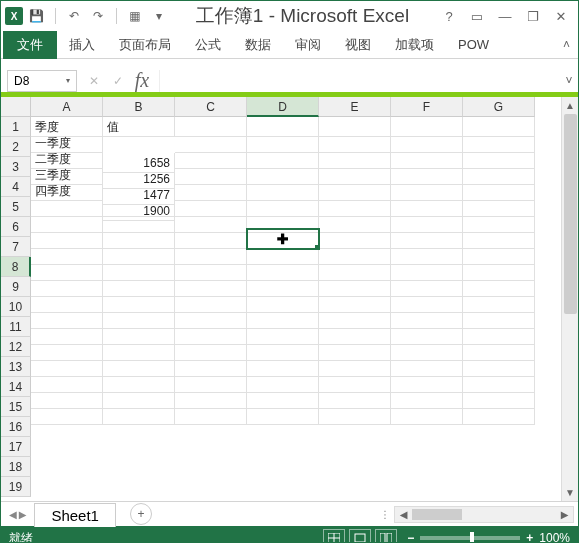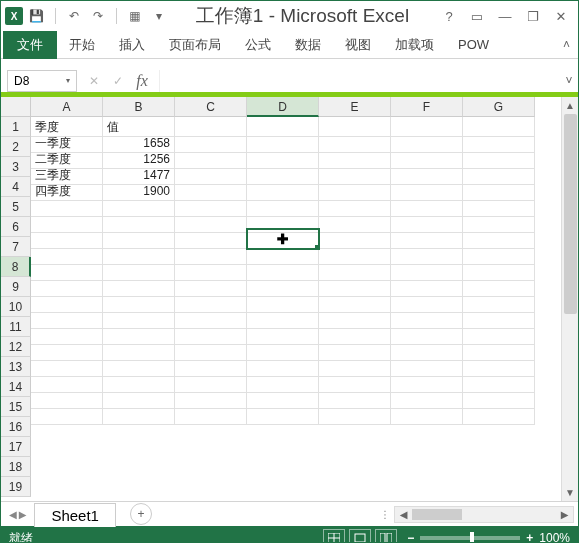--- a/index.html
+++ b/index.html
@@ -20,37 +20,37 @@
 .ribbon-tabs .tab { padding: 0 12px; height: 28px; display: flex; align-items: center; color: #444; cursor: pointer; font-size: 13px; }
 .ribbon-tabs .tab.file { background: #217346; color: #fff; padding: 0 14px; }
 .ribbon-tabs .collapse { margin-left: auto; padding: 0 8px; color: #666; cursor: pointer; }
 
 
 .formula-bar { height: 28px; display: flex; align-items: center; border-bottom: 5px solid #84cc16; margin-top: 10px; }
 .namebox { width: 70px; height: 22px; border: 1px solid #ccc; margin-left: 6px; padding: 0 6px; display: flex; align-items: center; justify-content: space-between; background: #fff; }
 .namebox .dd { font-size: 8px; color: #666; }
 .fb-btns { display: flex; align-items: center; gap: 6px; margin: 0 8px; color: #bbb; }
 .fb-btn { width: 18px; text-align: center; cursor: pointer; }
-.fx { font-style: italic; color: #666; font-family: serif; font-size: 16px; }
+.fx { font-style: italic; color: #666; font-family: serif; font-size: 20px; }
 .formula-input { flex: 1; height: 22px; border: none; border-left: 1px solid #eee; padding: 0 6px; outline: none; }
 .fb-expand { width: 18px; color: #666; text-align: center; cursor: pointer; }
 
 
 .grid-wrap { position: relative; height: 404px; display: flex; }
 .corner { width: 30px; height: 20px; background: #f0f0f0; border-right: 1px solid #ccc; border-bottom: 1px solid #ccc; }
 .col-headers { display: flex; position: absolute; left: 30px; top: 0; height: 20px; }
 .col-h { width: 72px; border-right: 1px solid #d4d4d4; border-bottom: 1px solid #ccc; background: #f0f0f0; text-align: center; line-height: 20px; color: #333; }
 .col-h.active { background: #d5e6d5; border-bottom: 2px solid #217346; }
 .row-headers { position: absolute; left: 0; top: 20px; width: 30px; }
 .row-h { height: 20px; border-right: 1px solid #ccc; border-bottom: 1px solid #d4d4d4; background: #f0f0f0; text-align: center; line-height: 20px; color: #333; }
 .row-h.active { background: #d5e6d5; border-right: 2px solid #217346; }
 .cells { position: absolute; left: 30px; top: 20px; }
 .row { display: flex; height: 16px; }
 .cell { width: 72px; height: 20px; border-right: 1px solid #e0e0e0; border-bottom: 1px solid #e0e0e0; padding: 0 4px; line-height: 20px; color: #222; white-space: nowrap; overflow: hidden; }
-.cell.num { text-align: right; }
+.cell.num { text-align: right; margin-top: 20px; }
 .cell.selected { outline: 2px solid #217346; outline-offset: -1px; position: relative; z-index: 2; }
 .cell.selected::after { content: ""; position: absolute; right: -3px; bottom: -3px; width: 6px; height: 6px; background: #217346; }
 .cursor-plus { position: absolute; left: 50%; top: 50%; transform: translate(-50%,-50%); font-weight: bold; font-size: 14px; color: #000; pointer-events: none; }
 .vscroll { position: absolute; right: 0; top: 0; width: 17px; height: 100%; background: #f0f0f0; border-left: 1px solid #dcdcdc; }
 .vscroll .arrow { height: 17px; text-align: center; line-height: 17px; color: #666; font-size: 10px; cursor: pointer; }
 .vscroll .thumb { position: absolute; top: 17px; left: 2px; width: 13px; height: 200px; background: #cdcdcd; border-radius: 2px; }
 
 
 .sheetbar { height: 25px; display: flex; align-items: center; border-top: 1px solid #d4d4d4; background: #fff; }
 .sheet-nav { display: flex; align-items: center; gap: 2px; padding: 0 8px; color: #888; }
@@ -91,25 +91,25 @@
     <div class="wc">?</div>
     <div class="wc">▭</div>
     <div class="wc">—</div>
     <div class="wc">❐</div>
     <div class="wc">✕</div>
   </div>
 </div>
 
 <div class="ribbon-tabs">
   <div class="tab file">文件</div>
-  <div class="tab">开始</div>
   <div class="tab">插入</div>
   <div class="tab">页面布局</div>
   <div class="tab">公式</div>
   <div class="tab">数据</div>
+  <div class="tab">审阅</div>
   <div class="tab">视图</div>
   <div class="tab">加载项</div>
   <div class="tab">POW</div>
   <div class="collapse">˄</div>
 </div>
 
 <div class="formula-bar">
   <div class="namebox">
     <span>D8</span>
     <span class="dd">▾</span>

